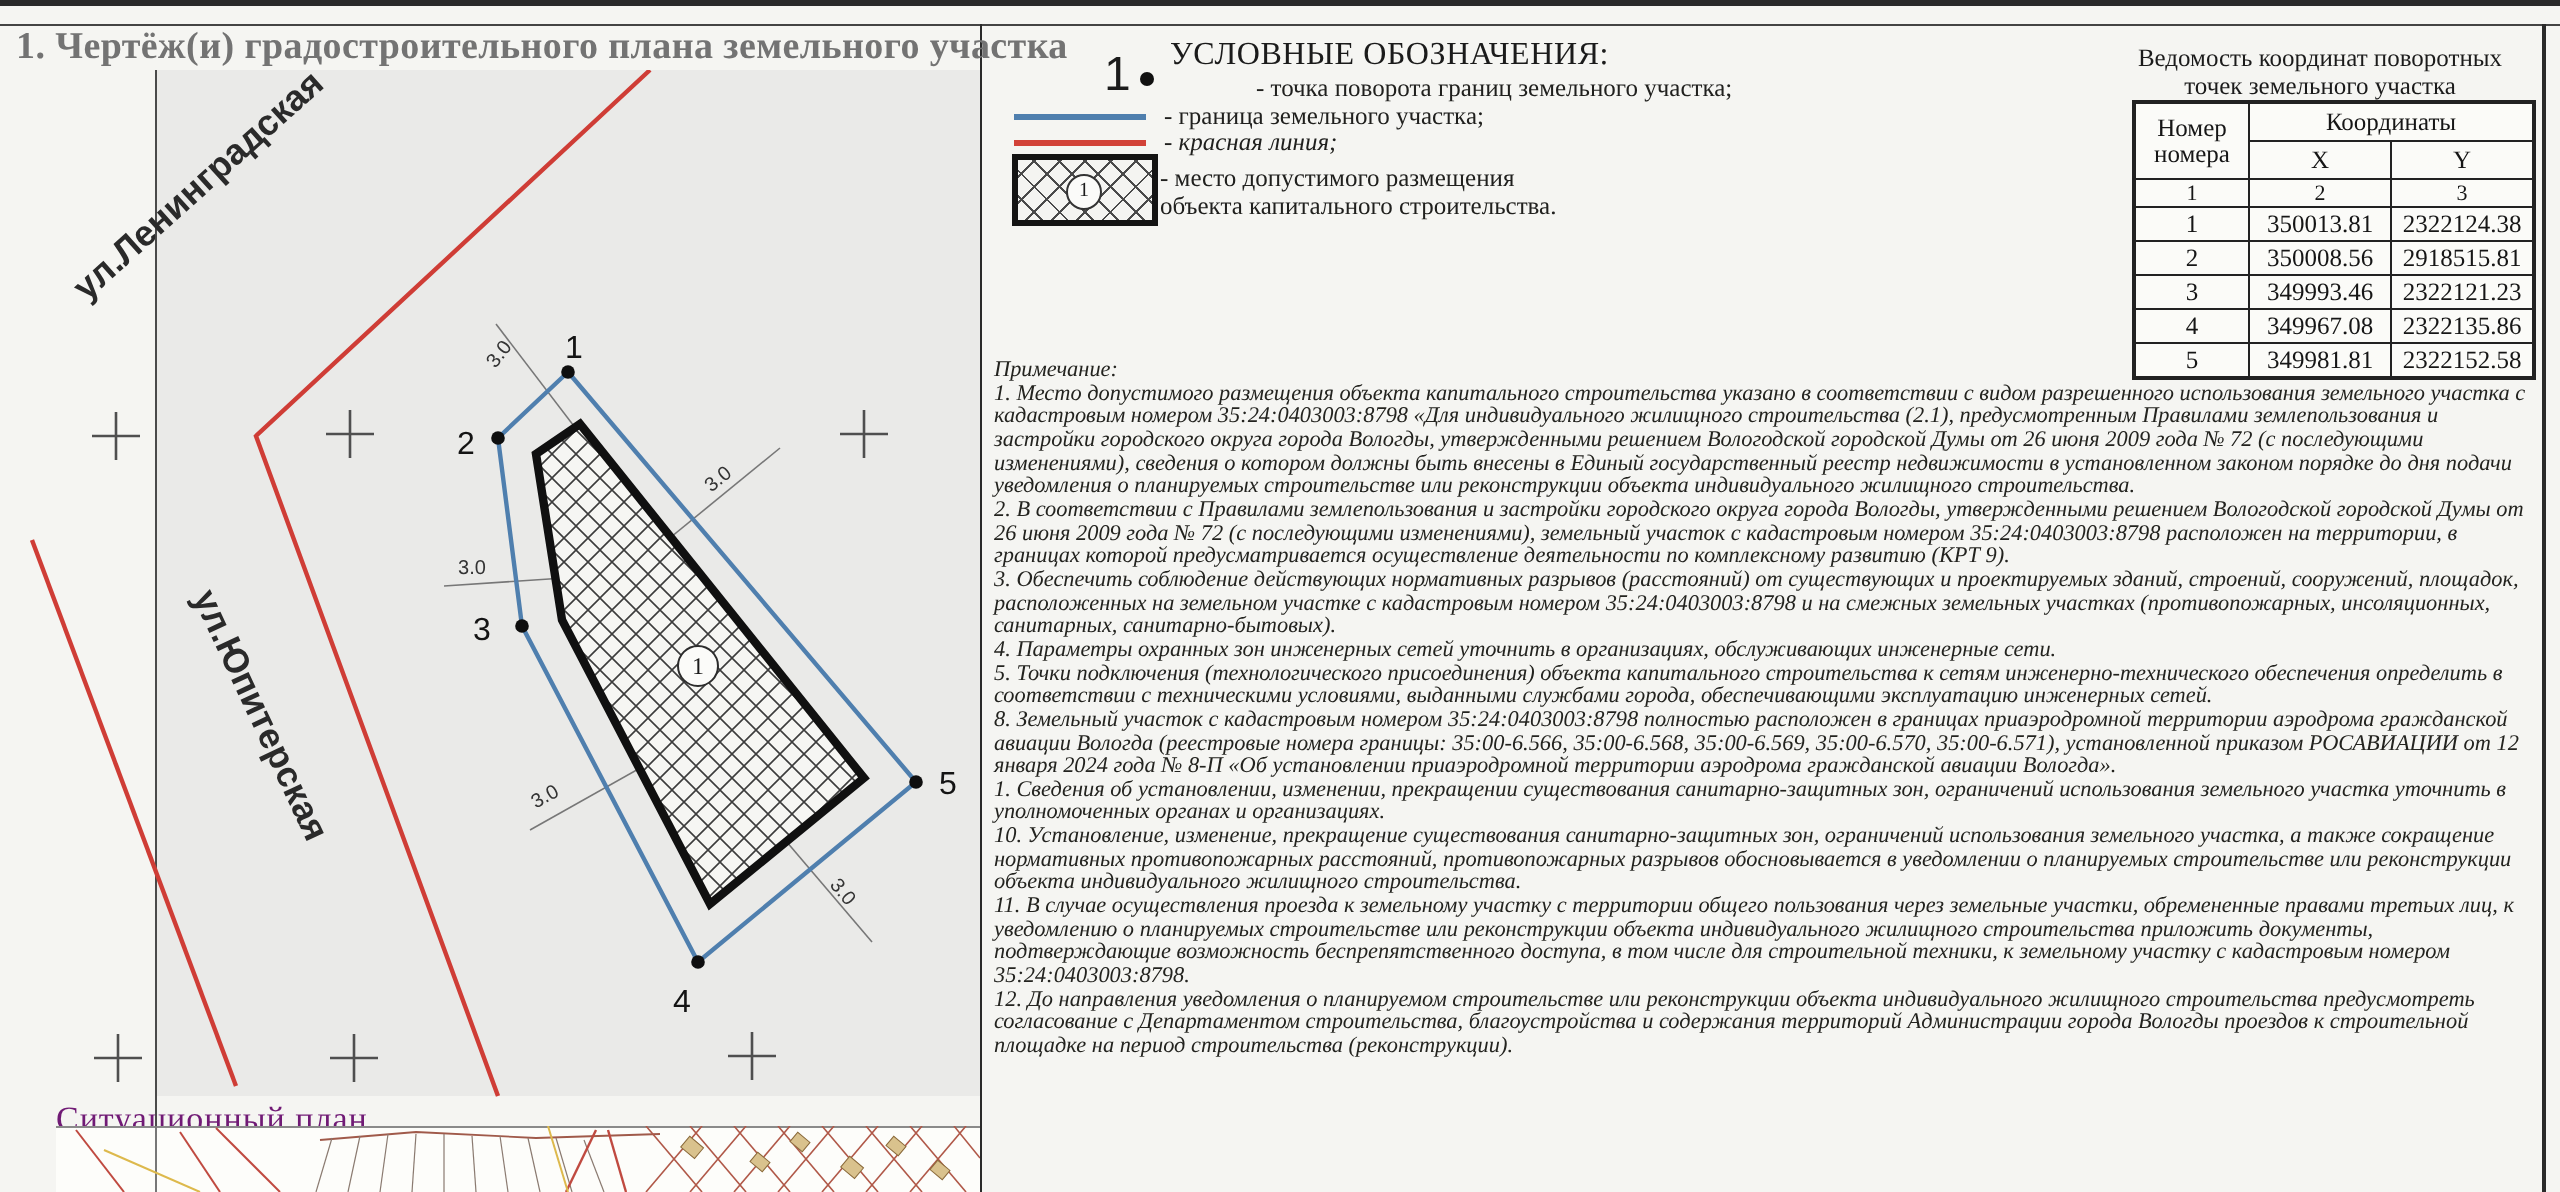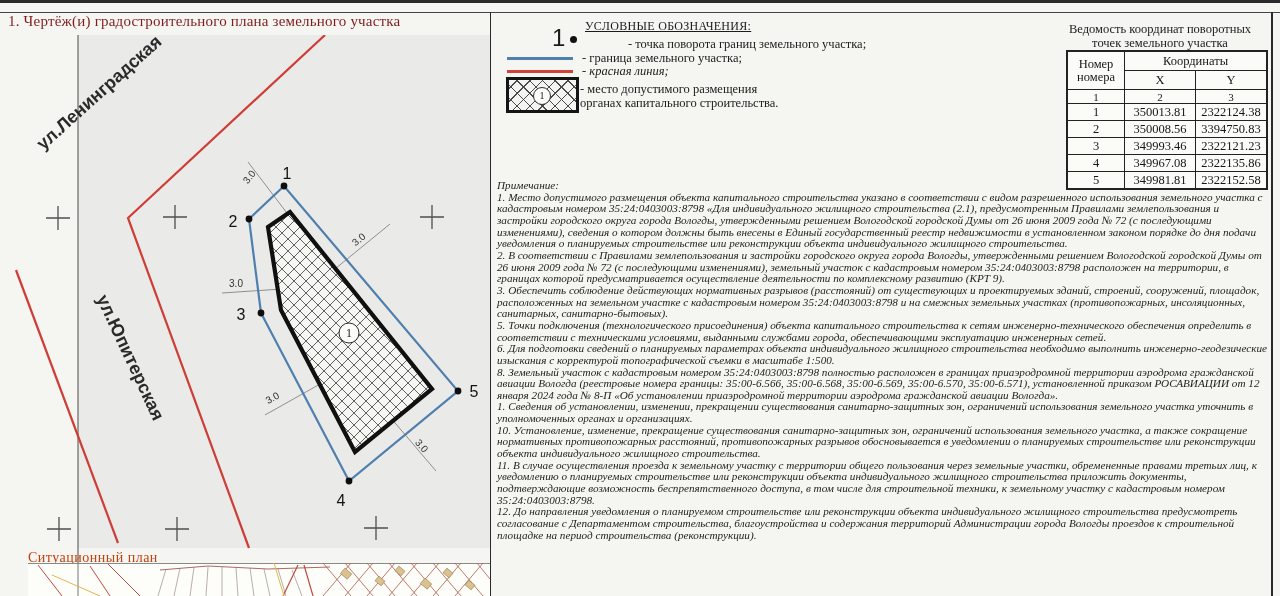--- a/index.html
+++ b/index.html
@@ -4,23 +4,23 @@
 <style>
   html,body{margin:0;padding:0;}
   body{
     width:1280px;height:596px;position:relative;overflow:hidden;
     background:#f5f5f2;color:#1b1b1b;
     font-family:"Liberation Serif", serif;
   }
   .abs{position:absolute;}
   .rule-h{position:absolute;background:#2a2a2a;}
   .rule-v{position:absolute;background:#2a2a2a;width:1px;}
-  .doc-title{position:absolute;left:8px;top:13px;font-size:15px;letter-spacing:.2px;color:#7f1d1d;}
-  
-  .legend-title{position:absolute;left:585px;top:19px;font-size:12px;text-decoration:underline;letter-spacing:.3px;text-align:right;}
+  .doc-title{position:absolute;left:8px;top:13px;font-size:19px;letter-spacing:.2px;color:#737373;font-weight:bold;}
+  
+  .legend-title{position:absolute;left:585px;top:19px;font-size:16px;letter-spacing:.3px;text-align:right;}
   .legend-text{position:absolute;font-size:12.5px;color:#20201e;}
   .legend-big1{position:absolute;left:552px;top:24px;font-size:24px;font-family:"Liberation Sans",sans-serif;}
   .legend-dot{position:absolute;left:570px;top:36px;width:7px;height:7px;border-radius:50%;background:#111;}
   .legend-line{position:absolute;left:507px;width:66px;height:3px;}
   .legend-box{
     position:absolute;left:506px;top:77px;width:73px;height:36px;box-sizing:border-box;
     border:3.5px solid #141414;background-color:#f4f4f1;
     background-image:
       repeating-linear-gradient(45deg, transparent 0 8px, #4a4a4a 8px 9px),
       repeating-linear-gradient(-45deg, transparent 0 8px, #4a4a4a 8px 9px);
@@ -38,21 +38,21 @@
   table.ctable td{border:1px solid #222;text-align:center;padding:0 2px;}
   table.ctable{border:2px solid #222;}
   td.c1{width:52px;}td.c2{width:66px;}td.c3{width:66px;}
   tr.hrow td{height:18px;}
   tr.irow td{height:13px;font-size:11px;}
   tr.drow td{height:16px;}
   
   .notes{position:absolute;left:497px;top:180px;width:772px;font-size:11.2px;line-height:11.65px;color:#23231f;}
   .notes p{margin:0;font-style:italic;}
   
-  .sit-label{position:absolute;left:28px;top:550px;font-size:14px;letter-spacing:.5px;color:#c2410c;}
+  .sit-label{position:absolute;left:28px;top:550px;font-size:17px;letter-spacing:.5px;color:#701a75;}
   svg text{fill:#1b1b1b;}
   .street-label{font-family:"Liberation Sans",sans-serif;font-weight:700;font-size:18px;fill:#2a2a2a;}
   .pt-label{font-family:"Liberation Sans",sans-serif;font-size:16px;fill:#141414;}
   .dim-label{font-family:"Liberation Sans",sans-serif;font-size:10px;fill:#333;}
   .badge-label{font-size:12px;}
 </style>
 </head>
 <body>
 
 <div class="rule-h" style="left:0;top:0;width:1280px;height:3px;"></div>
@@ -200,21 +200,21 @@
 
   <div class="legend-line" style="top:57px;background:#4f7fae;"></div>
   <div class="legend-text" style="left:582px;top:51px;">- граница земельного участка;</div>
 
   <div class="legend-line" style="top:70px;background:#d24238;"></div>
   <div class="legend-text" style="left:582px;top:64px;font-style:italic;">- красная линия;</div>
 
   <div class="legend-box">
     <div class="legend-box-badge">1</div>
   </div>
-  <div class="legend-text" style="left:580px;top:82px;width:205px;line-height:14px;">- место допустимого размещения органах капитального строительства.</div>
+  <div class="legend-text" style="left:580px;top:82px;width:205px;line-height:14px;">- место допустимого размещения объекта капитального строительства.</div>
 </div>
 
 <div class="ctable-title">
   <span style="display:block;">Ведомость координат поворотных</span>
   <span style="display:block;">точек земельного участка</span>
 </div>
 
 <table class="ctable">
   <tbody>
       <tr class="hrow">
@@ -234,21 +234,21 @@
     <td>3</td>
   </tr>
   <tr class="drow">
     <td>1</td>
         <td>350013.81</td>
         <td>2322124.38</td>
   </tr>
   <tr class="drow">
     <td>2</td>
         <td>350008.56</td>
-        <td>3394750.83</td>
+        <td>2918515.81</td>
   </tr>
   <tr class="drow">
     <td>3</td>
         <td>349993.46</td>
         <td>2322121.23</td>
   </tr>
   <tr class="drow">
     <td>4</td>
         <td>349967.08</td>
         <td>2322135.86</td>
@@ -259,20 +259,20 @@
         <td>2322152.58</td>
   </tr>
 </tbody>
   </table>
 
 <div class="notes">
   <p>Примечание:</p>
   <p>1. Место допустимого размещения объекта капитального строительства указано в соответствии с видом разрешенного использования земельного участка с кадастровым номером 35:24:0403003:8798 «Для индивидуального жилищного строительства (2.1), предусмотренным Правилами землепользования и застройки городского округа города Вологды, утвержденными решением Вологодской городской Думы от 26 июня 2009 года № 72 (с последующими изменениями), сведения о котором должны быть внесены в Единый государственный реестр недвижимости в установленном законом порядке до дня подачи уведомления о планируемых строительстве или реконструкции объекта индивидуального жилищного строительства.</p>
   <p>2. В соответствии с Правилами землепользования и застройки городского округа города Вологды, утвержденными решением Вологодской городской Думы от 26 июня 2009 года № 72 (с последующими изменениями), земельный участок с кадастровым номером 35:24:0403003:8798 расположен на территории, в границах которой предусматривается осуществление деятельности по комплексному развитию (КРТ 9).</p>
   <p>3. Обеспечить соблюдение действующих нормативных разрывов (расстояний) от существующих и проектируемых зданий, строений, сооружений, площадок, расположенных на земельном участке с кадастровым номером 35:24:0403003:8798 и на смежных земельных участках (противопожарных, инсоляционных, санитарных, санитарно-бытовых).</p>
+  <p>4. Параметры охранных зон инженерных сетей уточнить в организациях, обслуживающих инженерные сети.</p>
   <p>5. Точки подключения (технологического присоединения) объекта капитального строительства к сетям инженерно-технического обеспечения определить в соответствии с техническими условиями, выданными службами города, обеспечивающими эксплуатацию инженерных сетей.</p>
-  <p>6. Для подготовки сведений о планируемых параметрах объекта индивидуального жилищного строительства необходимо выполнить инженерно-геодезические изыскания с корректурой топографической съемки в масштабе 1:500.</p>
   <p>8. Земельный участок с кадастровым номером 35:24:0403003:8798 полностью расположен в границах приаэродромной территории аэродрома гражданской авиации Вологда (реестровые номера границы: 35:00-6.566, 35:00-6.568, 35:00-6.569, 35:00-6.570, 35:00-6.571), установленной приказом РОСАВИАЦИИ от 12 января 2024 года № 8-П «Об установлении приаэродромной территории аэродрома гражданской авиации Вологда».</p>
   <p>1. Сведения об установлении, изменении, прекращении существования санитарно-защитных зон, ограничений использования земельного участка уточнить в уполномоченных органах и организациях.</p>
   <p>10. Установление, изменение, прекращение существования санитарно-защитных зон, ограничений использования земельного участка, а также сокращение нормативных противопожарных расстояний, противопожарных разрывов обосновывается в уведомлении о планируемых строительстве или реконструкции объекта индивидуального жилищного строительства.</p>
   <p>11. В случае осуществления проезда к земельному участку с территории общего пользования через земельные участки, обремененные правами третьих лиц, к уведомлению о планируемых строительстве или реконструкции объекта индивидуального жилищного строительства приложить документы, подтверждающие возможность беспрепятственного доступа, в том числе для строительной техники, к земельному участку с кадастровым номером 35:24:0403003:8798.</p>
   <p>12. До направления уведомления о планируемом строительстве или реконструкции объекта индивидуального жилищного строительства предусмотреть согласование с Департаментом строительства, благоустройства и содержания территорий Администрации города Вологды проездов к строительной площадке на период строительства (реконструкции).</p>
 </div>
 
 </body></html>

